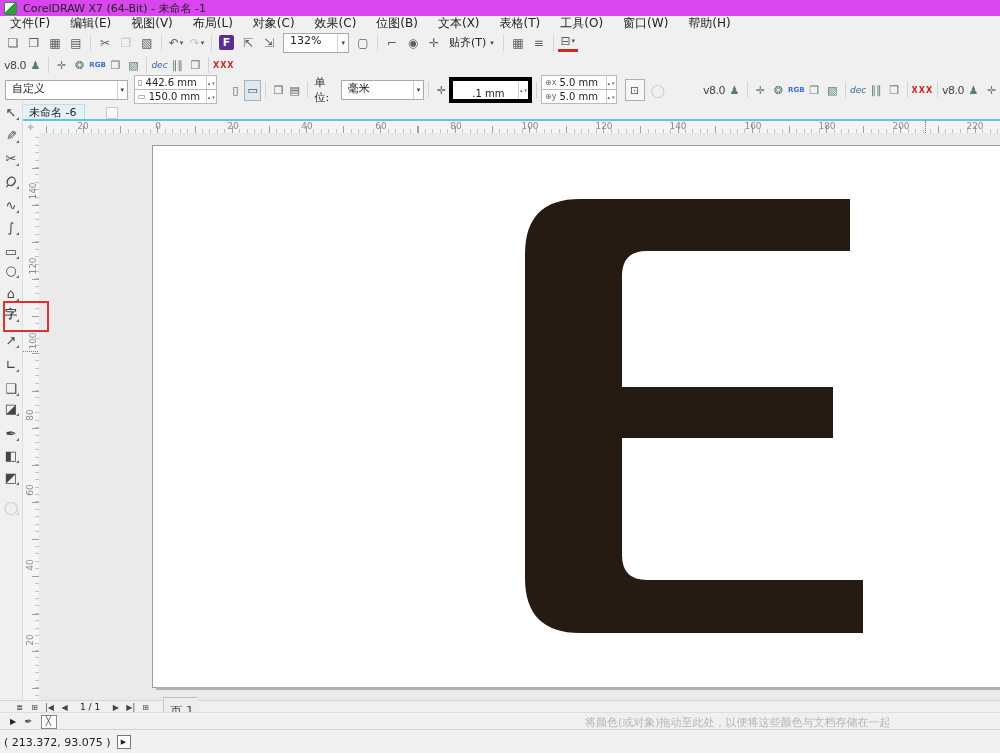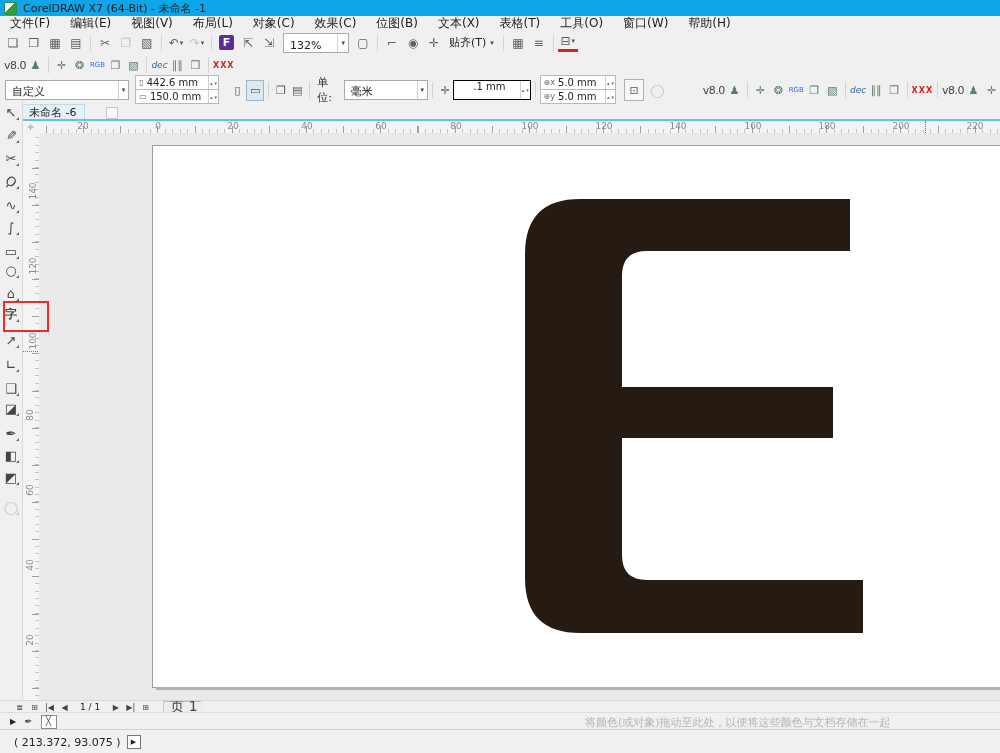--- a/index.html
+++ b/index.html
@@ -1,69 +1,69 @@
 <!DOCTYPE html>
 <html><head>
 <meta charset="utf-8">
 <style>
   html,body{margin:0;padding:0}
   body{width:1000px;height:753px;position:relative;overflow:hidden;
        background:#f0f0f0;font-family:"DejaVu Sans",sans-serif;color:#222;
        -webkit-font-smoothing:antialiased}
   .bar{position:absolute;left:0;right:0;display:flex;align-items:center;background:#f0f0f0}
   
-  #titlebar{top:0;height:16px;background:#0ea5e9;font-size:11px}
+  #titlebar{top:0;height:16px;background:#d946ef;font-size:11px}
   #appicon{width:11px;height:11px;margin:0 6px 0 4px;
            background:linear-gradient(135deg,#ffffff 42%,#2f9e3f 42%);
            border:1px solid #2a8f37;border-radius:2px}
   
   #menubar{top:16px;height:15px;font-size:12px;border-bottom:1px solid #e6e6e6}
   .menu-item{padding:0 10px;white-space:nowrap;cursor:default}
   
   #toolbar1{top:31px;height:23px;border-bottom:1px solid #e3e3e3;padding-left:3px}
   #toolbar2{top:54px;height:22px;border-bottom:1px solid #e3e3e3;padding-left:4px}
   #propbar{top:76px;height:28px;border-bottom:1px solid #d8d8d8;padding-left:5px}
   .tb-host{display:flex;align-items:center;gap:1px}
   .tbtn{min-width:20px;height:19px;display:flex;align-items:center;justify-content:center;
         font-size:12px;color:#5d5d5d;cursor:default}
   .tbtn .caret{font-size:7px;color:#555;margin-left:1px}
   .caret:empty{display:none}
   .tbtn.disabled{color:#c3c3c3}
   .tbtn.connect{background:#5b2f91;color:#fff;min-width:15px;height:15px;font-size:11px;
                 font-weight:bold;border-radius:2px;margin:0 3px}
   .tbtn.welcome{border-bottom:3px solid #cc2a1e;height:16px}
   .vsep{width:1px;height:16px;background:#d4d4d4;margin:0 4px}
-  .combo{display:flex;align-items:flex-end;height:18px;border:1px solid #a9a9a9;background:#fff;
+  .combo{display:flex;align-items:flex-start;height:18px;border:1px solid #a9a9a9;background:#fff;
          font-size:11px;padding-left:6px}
   .combo .dd{margin-left:auto;font-size:7px;color:#444;border-left:1px solid #d0d0d0;
              padding:0 3px;align-self:stretch;display:flex;align-items:center}
   .txtbtn{font-size:11px;display:flex;gap:4px;align-items:center;padding:0 5px;color:#222}
   .txtbtn .caret{font-size:7px;color:#444}
   
   .mbtn{min-width:17px;height:18px;display:flex;align-items:center;justify-content:center;
         font-size:11px;color:#5a7d6e;cursor:default}
   .mbtn.txt{font-size:11px;color:#444;letter-spacing:-0.5px}
   .mbtn.txt2{font-size:9px;color:#336699;font-style:italic}
-  .mbtn.rgb{font-size:7px;font-weight:normal;color:#3a6fd8}
+  .mbtn.rgb{font-size:7px;font-weight:bold;color:#3a6fd8}
   .mbtn.xxx{font-size:8px;font-weight:bold;color:#cc2222;letter-spacing:1px}
   
   .sizebox{display:flex;flex-direction:column;width:92px}
   .sizerow{display:flex;align-items:center;height:13px;background:#fff;border:1px solid #b9b9b9;
            font-size:10px;margin-top:-1px}
   .sizerow .sicon{font-size:8px;color:#666;margin:0 3px}
   .sizerow .sval{flex:1}
   .spinpair{display:flex;border-left:1px solid #cfcfcf;align-self:stretch;align-items:center}
   .spinpair span{font-size:5px;color:#666;padding:0 1px}
   .obtn{width:17px;height:19px;display:flex;align-items:center;justify-content:center;
         font-size:11px;color:#555;border:1px solid transparent}
   .obtn.active{border-color:#9db6c6;background:#dde8f0}
   .pbicon{width:18px;height:18px;display:flex;align-items:center;justify-content:center;
           font-size:11px;color:#5d5d5d}
   .pblabel{font-size:11px;color:#222;margin:16px 3px}
-  .spincombo{display:flex;align-items:flex-start;height:18px;border:1px solid #000000;background:#fff;
+  .spincombo{display:flex;align-items:flex-end;height:18px;border:4px solid #000000;background:#fff;
              font-size:10px;padding-left:19px}
   .fillbtn{width:20px;height:20px;border:1px solid #b0b0b0;background:#f7f7f7;display:flex;
            align-items:center;justify-content:center;font-size:11px;color:#555}
   .circle-dim{font-size:13px;color:#c9c9c9;margin-left:6px}
   
   #tabrow{top:104px;height:15px}
   #doctab{position:absolute;left:20px;top:0;height:15px;padding:0 8px;font-size:11px;
           background:#e4f1f8;border:1px solid #c5d9e4;border-bottom:none;
           display:flex;align-items:center}
   #tabghost{position:absolute;left:106px;top:3px;width:10px;height:10px;
@@ -113,40 +113,40 @@
   #letter-e{position:absolute;left:485px;top:65px}
   
   #redbox{position:absolute;left:3px;top:301px;width:42px;height:27px;border:2px solid #e03030;
           z-index:50}
   
   #navrow{top:700px;height:12px;border-top:1px solid #d6d6d6;font-size:8px;color:#444;
           padding-left:14px;gap:4px;z-index:6}
   .navbtn{display:flex;align-items:center;justify-content:center;min-width:11px;height:11px;
           color:#444}
   #navpos{font-size:9px;color:#222;margin:0 6px}
-  #pagetab{height:12px;padding:0 10px 0 7px;margin-left:8px;font-size:14px;background:#ededed;
+  #pagetab{height:12px;padding:8px 10px 0 7px;margin-left:8px;font-size:12px;background:#ededed;
            clip-path:polygon(0 0,calc(100% - 7px) 0,100% 100%,0 100%);
            display:flex;align-items:center;box-shadow:inset 0 1px 0 #bcbcbc,inset 1px 0 0 #bcbcbc}
   #hsb-left{position:absolute;left:692px;top:701px;width:11px;height:10px;border:1px solid #cccccc;
             background:#f4f4f4;font-size:6px;color:#666;display:flex;align-items:center;
             justify-content:center}
   #hsb-track{position:absolute;left:703px;right:0;top:701px;height:10px;background:#f7f7f7;
              border-top:1px solid #e2e2e2}
   #hsb-thumb{position:absolute;left:145px;top:1px;width:149px;height:8px;background:#dcdcdc;
              border:1px solid #c0c0c0;border-radius:2px}
   #paletterow{top:712px;height:17px;border-top:1px solid #dedede;z-index:6}
   #pal-expander{font-size:8px;color:#222;margin-left:10px}
   #pal-eyedropper{font-size:10px;color:#555;margin-left:8px}
   #pal-none{width:14px;height:12px;border:1px solid #8a8a8a;background:#fff;margin-left:8px;
             font-size:9px;color:#555;display:flex;align-items:center;justify-content:center;
             line-height:1}
   #pal-hint{position:absolute;left:585px;top:2px;font-size:11px;color:#b5b5b5;white-space:nowrap}
   #statusbar{top:729px;height:24px;background:#f1f1f1;border-top:1px solid #d2d2d2;
              font-size:11px;z-index:6}
-  #coords{margin-left:14px}
+  #coords{margin-left:4px}
   #status-expand{width:12px;height:12px;border:1px solid #777;background:#fff;font-size:7px;
                  color:#222;display:flex;align-items:center;justify-content:center;margin-left:6px}
 </style>
 </head>
 <body>
 
 <div id="titlebar" class="bar">
   <div id="appicon"></div>
   <span>CorelDRAW X7 (64-Bit) - 未命名 -1</span>
 </div>

